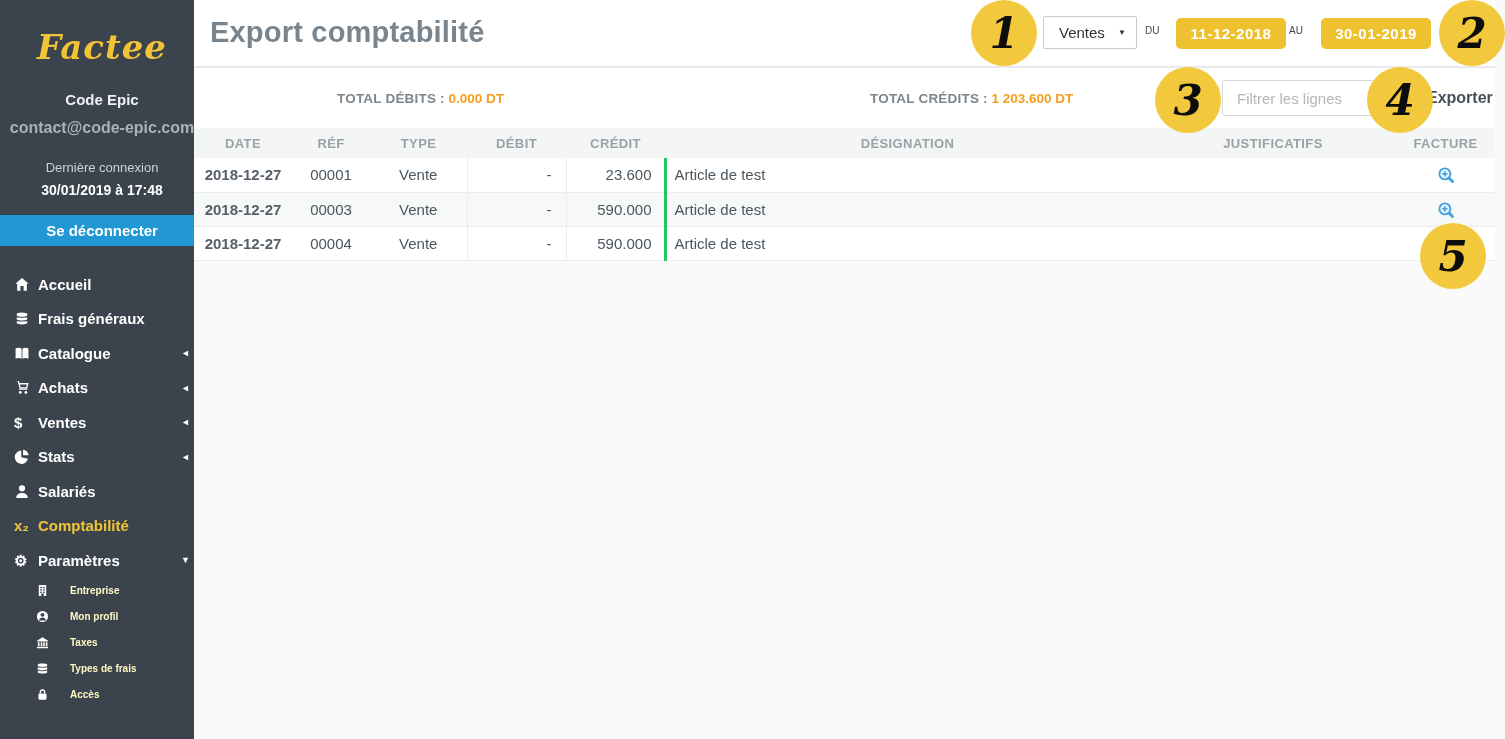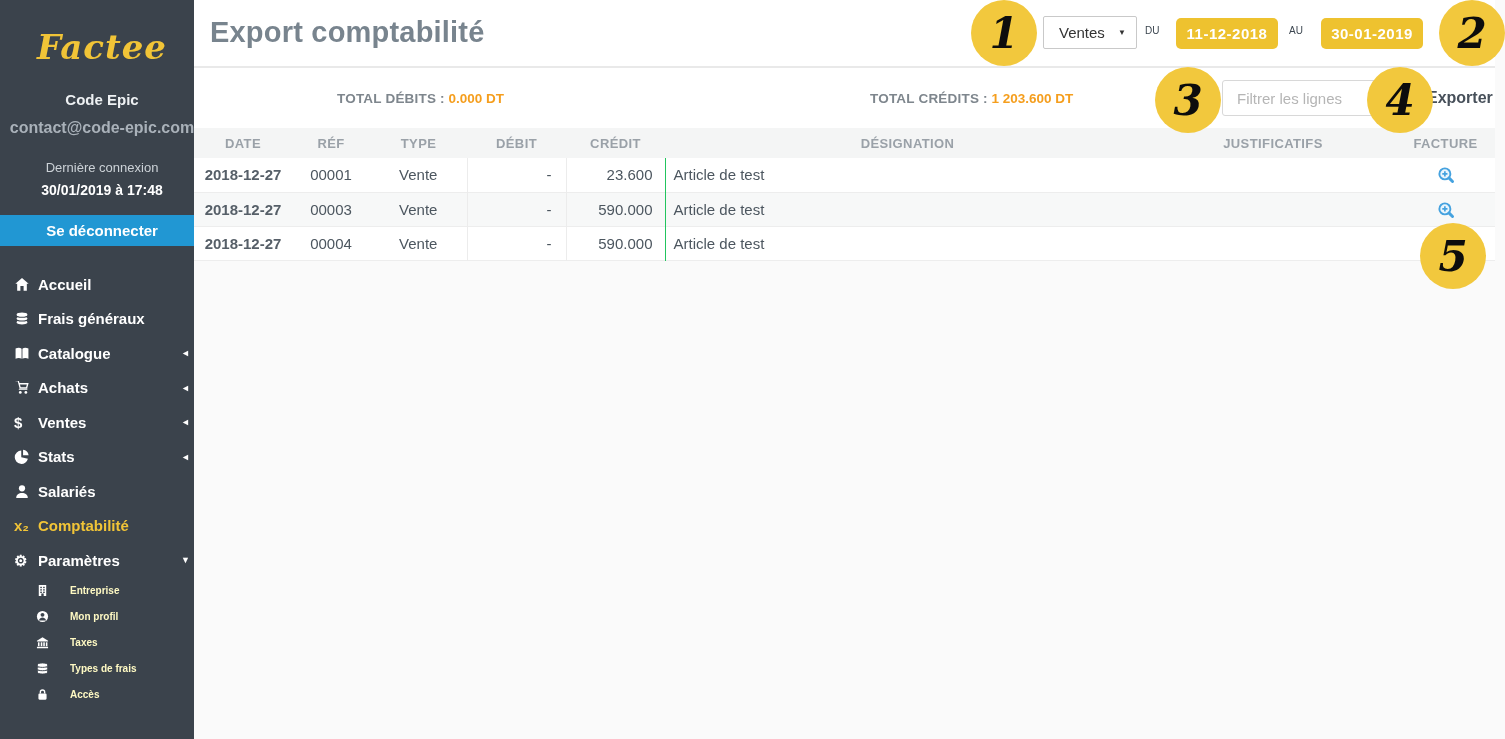--- a/index.html
+++ b/index.html
@@ -28,21 +28,21 @@
 
   
   .content { position:absolute; left:194px; top:0; width:1301px; height:739px; background:#fafafa; }
   .titlebar { position:relative; height:68px; background:#fff; border-bottom:2px solid #e9e9e9; }
   .titlebar h1 { position:absolute; left:16px; top:16px; font-size:29px; font-weight:bold; color:#78848e; letter-spacing:.2px; }
   .select { position:absolute; left:849px; top:16px; width:94px; height:33px; background:#fff; border:1px solid #c9c9c9; border-radius:2px; display:flex; align-items:center; padding:0 10px 0 15px; font-size:15px; color:#333; cursor:pointer; }
   .select .sel-caret { margin-left:auto; font-size:8px; color:#333; }
   .du-au { position:absolute; top:25px; font-size:10px; font-weight:normal; color:#3c4650; }
   .du-label { left:951px; }
   .au-label { left:1095px; }
-  .datebtn { position:absolute; top:18px; width:102px; height:31px; background:#eec22f; border:none; border-radius:5px; color:#fff; font-family:"Liberation Sans",sans-serif; font-size:15px; font-weight:bold; letter-spacing:.5px; cursor:pointer; }
+  .datebtn { position:absolute; top:18px; width:110px; height:31px; background:#eec22f; border:none; border-radius:5px; color:#fff; font-family:"Liberation Sans",sans-serif; font-size:15px; font-weight:bold; letter-spacing:.5px; cursor:pointer; }
   .datebtn.from { left:982px; }
   .datebtn.to   { left:1127px; }
 
   .totalsbar { position:relative; height:60px; background:#fff; }
   .total { position:absolute; top:23px; font-size:13.5px; font-weight:bold; }
   .total .tlabel { color:#7e868d; letter-spacing:.2px; }
   .total .tvalue { color:#f59e1d; }
   .total.debits  { left:143px; }
   .total.credits { left:676px; }
   .filter { position:absolute; left:1028px; top:12px; width:198px; height:36px; border:1px solid #d8d8d8; border-radius:3px; padding:0 14px; font-family:"Liberation Sans",sans-serif; font-size:15px; color:#444; }
@@ -51,21 +51,21 @@
 
   table { width:1301px; border-collapse:collapse; table-layout:fixed; background:#fff; }
   thead tr { height:30px; background:#f4f5f5; }
   th { font-size:13px; font-weight:bold; color:#9aa1a8; letter-spacing:.4px; text-align:center; }
   tbody tr { height:34px; border-bottom:1px solid #ededed; background:#fff; }
   tbody tr.alt { background:#f7f8f8; }
   td { font-size:15px; color:#4c565f; text-align:center; }
   td.c-date { font-weight:bold; color:#565f68; }
   td.c-debit { border-left:1px solid #ececec; text-align:right; padding-right:14px; }
   td.c-credit { border-left:1px solid #ececec; text-align:right; padding-right:12px; }
-  td.c-designation { border-left:1px solid #22c55e; text-align:left; padding-left:8px; }
+  td.c-designation { border-left:3px solid #22c55e; text-align:left; padding-left:8px; }
   td.c-fact .zoombtn { display:inline-flex; cursor:pointer; vertical-align:middle; }
 
   
   .ann { position:absolute; width:66px; height:66px; border-radius:50%; background:#f2c83d;
          display:flex; align-items:center; justify-content:center;
          font-family:"DejaVu Serif", serif; font-style:italic; font-weight:bold; font-size:42px; color:#0d0d0d; }
 </style>
 </head>
 <body>
 

